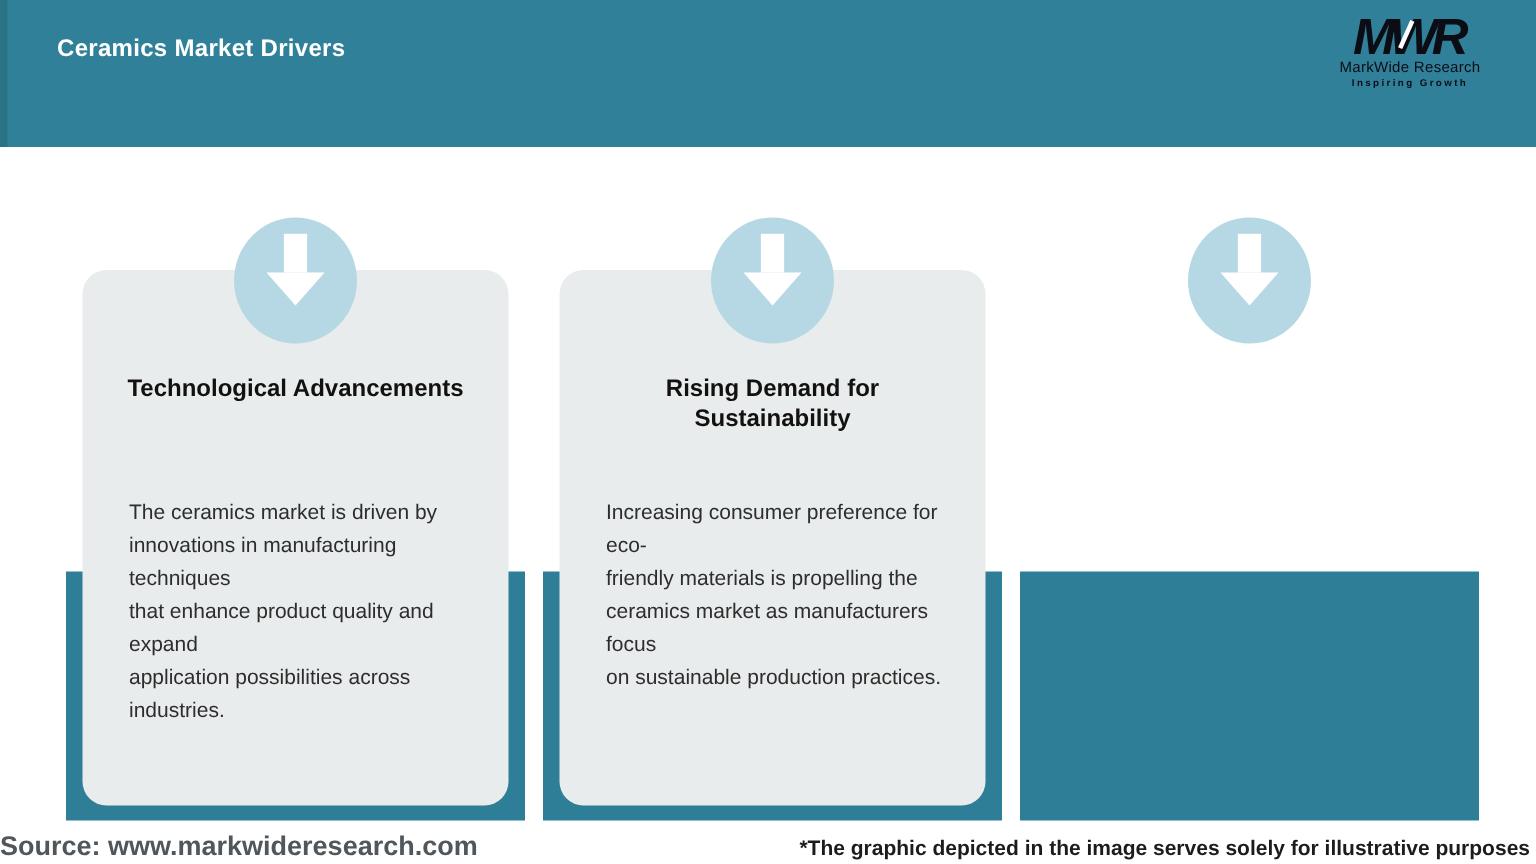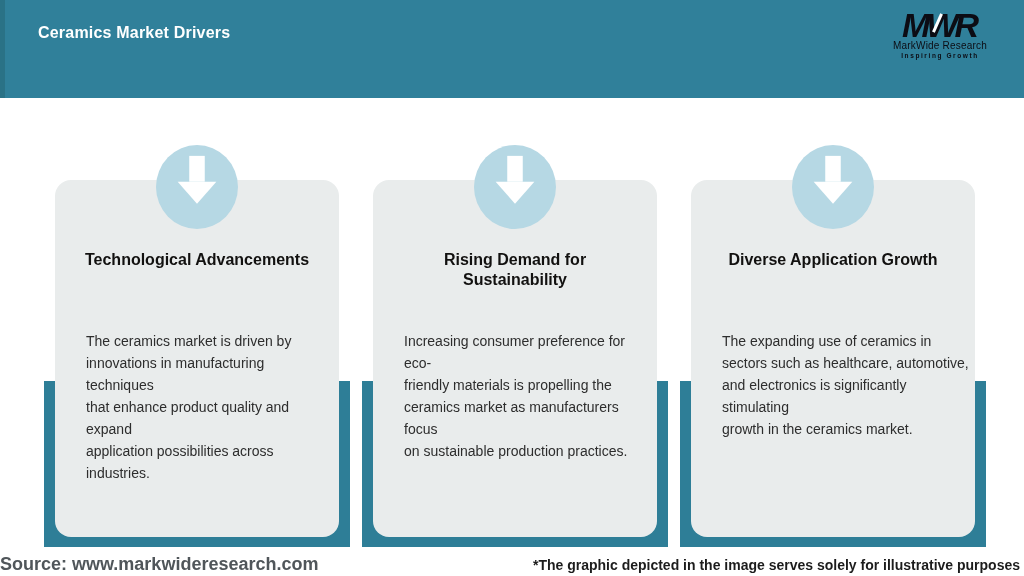--- a/index.html
+++ b/index.html
@@ -218,27 +218,20 @@
       <div class="circle">
         <svg viewBox="0 0 40 48" aria-hidden="true">
           <rect x="14" y="3" width="12" height="20" fill="#ffffff"></rect>
           <polygon points="5,23 35,23 20,40" fill="#ffffff"></polygon>
         </svg>
       </div>
     </section>
 
     <section class="group">
       <div class="backdrop"></div>
-      <div class="card">
-        <h2 class="card-title">Diverse Application Growth</h2>
-        <p class="card-body">The expanding use of ceramics in
-sectors such as healthcare, automotive,
-and electronics is significantly stimulating
-growth in the ceramics market.</p>
-      </div>
       <div class="circle">
         <svg viewBox="0 0 40 48" aria-hidden="true">
           <rect x="14" y="3" width="12" height="20" fill="#ffffff"></rect>
           <polygon points="5,23 35,23 20,40" fill="#ffffff"></polygon>
         </svg>
       </div>
     </section>
 
   </div>
 

